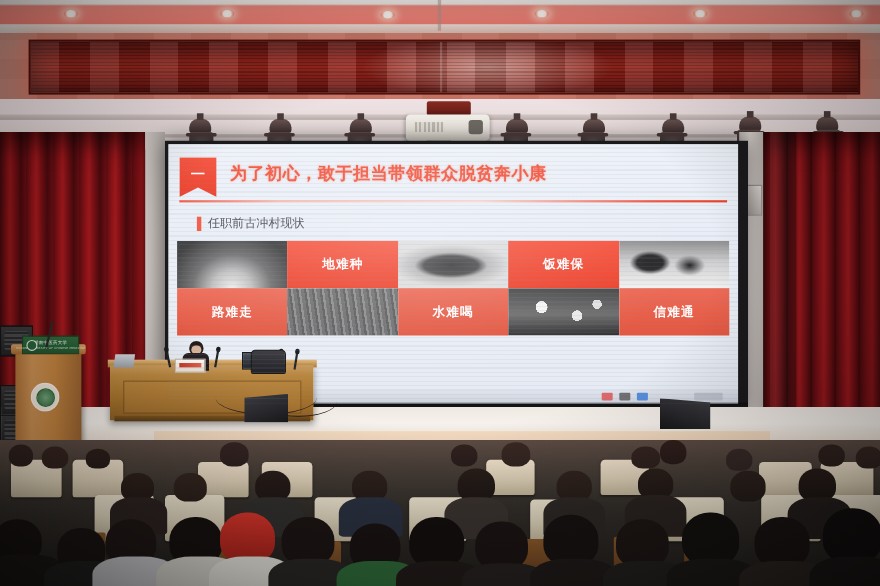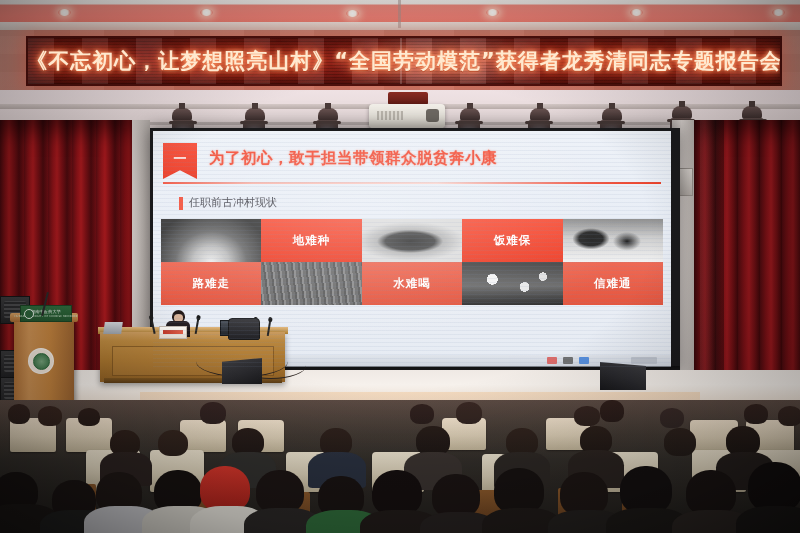--- a/index.html
+++ b/index.html
@@ -241,21 +241,20 @@
     <div class="downlight" style="left:630px;top:9px"></div>
     <div class="downlight" style="left:772px;top:9px"></div>
   </div>
 
   <div class="wall-top">
     <div class="wall-tex"></div>
   </div>
 
   <div class="banner">
     <div class="banner-hot"></div>
-    <div class="banner-text">《不忘初心，让梦想照亮山村》“全国劳动模范”获得者龙秀清同志专题报告会</div>
     <div class="banner-mid-seam"></div>
   </div>
 
   <div class="truss-band"></div>
   <div class="truss-bar"></div>
   <div class="truss-bar2"></div>
 
   <div class="par" style="left:172px;top:108px">
       <div class="mount"></div>
     </div>

